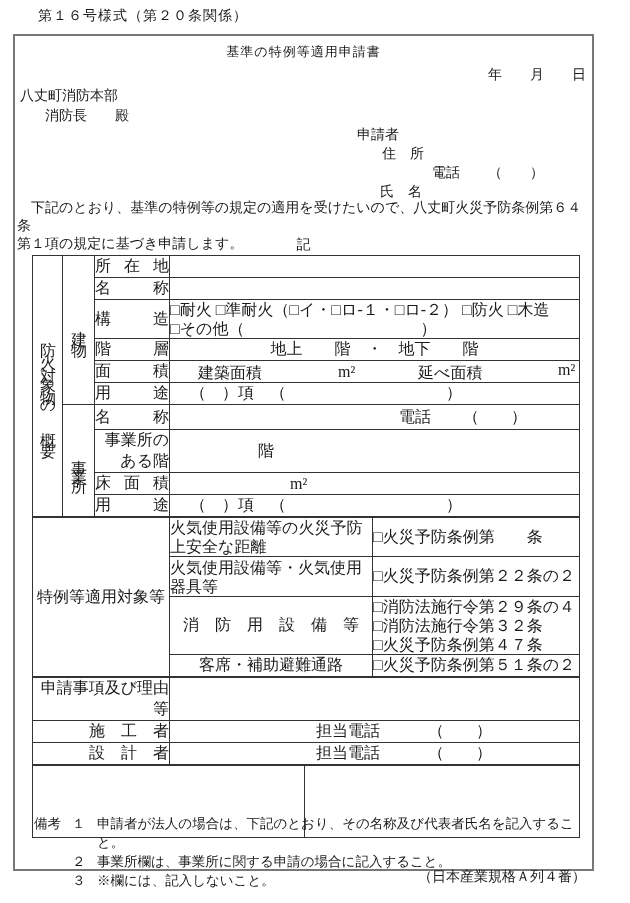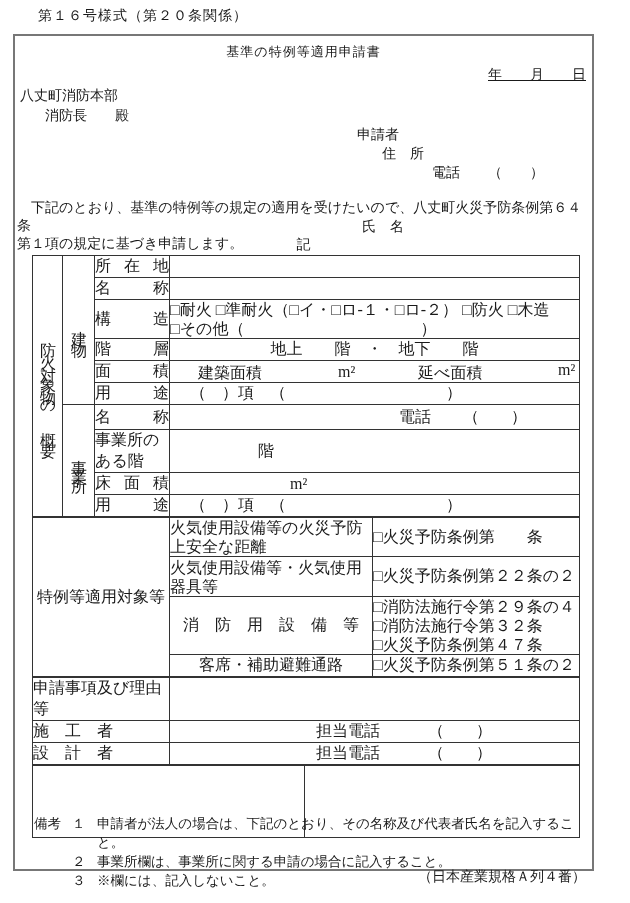--- a/index.html
+++ b/index.html
@@ -3,36 +3,36 @@
 <meta charset="utf-8">
 <style>
   html,body{margin:0;padding:0;background:#fff;}
   .page{position:relative;width:630px;height:903px;background:#fff;
         font-family:"Liberation Serif","DejaVu Serif",serif;color:#1a1a1a;
         font-size:14px;overflow:hidden;}
   .abs{position:absolute;}
   .form-number{left:38px;top:7px;letter-spacing:1px;text-align:right;}
   .outer-box{left:13px;top:34px;width:577px;height:833px;border:2px solid #777;}
   .title{left:0;right:0;top:7px;text-align:center;font-size:13px;letter-spacing:1px;}
-  .date-line{top:30px;right:6px;text-decoration:underline;}
+  .date-line{top:30px;right:6px;}
   .org{left:5px;top:51px;}
   .recipient{left:30px;top:71px;}
   .applicant{left:342px;top:90px;}
   .addr{left:367px;top:109px;}
   .phone{left:417px;top:128px;}
-  .name{left:347px;top:147px;margin-top:35px;}
+  .name{left:365px;top:147px;}
   .body-text{left:2px;top:163px;width:572px;line-height:18px;}
   .ki{left:0;right:0;top:200px;text-align:center;}
   .tables{left:17px;top:219px;width:548px;}
   .pre{white-space:pre-line;}
   table.t{border-collapse:collapse;table-layout:fixed;width:548px;}
   table.t td{border:1px solid #333;padding:0;font-size:16px;vertical-align:middle;
              overflow:hidden;}
   td.vert{writing-mode:vertical-rl;text-orientation:upright;text-align:center;}
-  td.lbl{padding:0 6px;}
+  td.lbl{padding:0 6px;text-align:right;}
   td.just{text-align:justify;text-align-last:justify;}
   td.val{padding:0 4px;}
   td.center{text-align:center;}
   td.right{text-align:right;}
   td.top{vertical-align:top;padding-top:2px;}
   td.rel{position:relative;}
   td.rel span{position:absolute;top:2px;}
   td.small{font-size:13.5px;line-height:19px;}
   .notes{left:19px;top:778px;width:556px;font-size:13.5px;line-height:19px;}
   .note-row{display:flex;}

